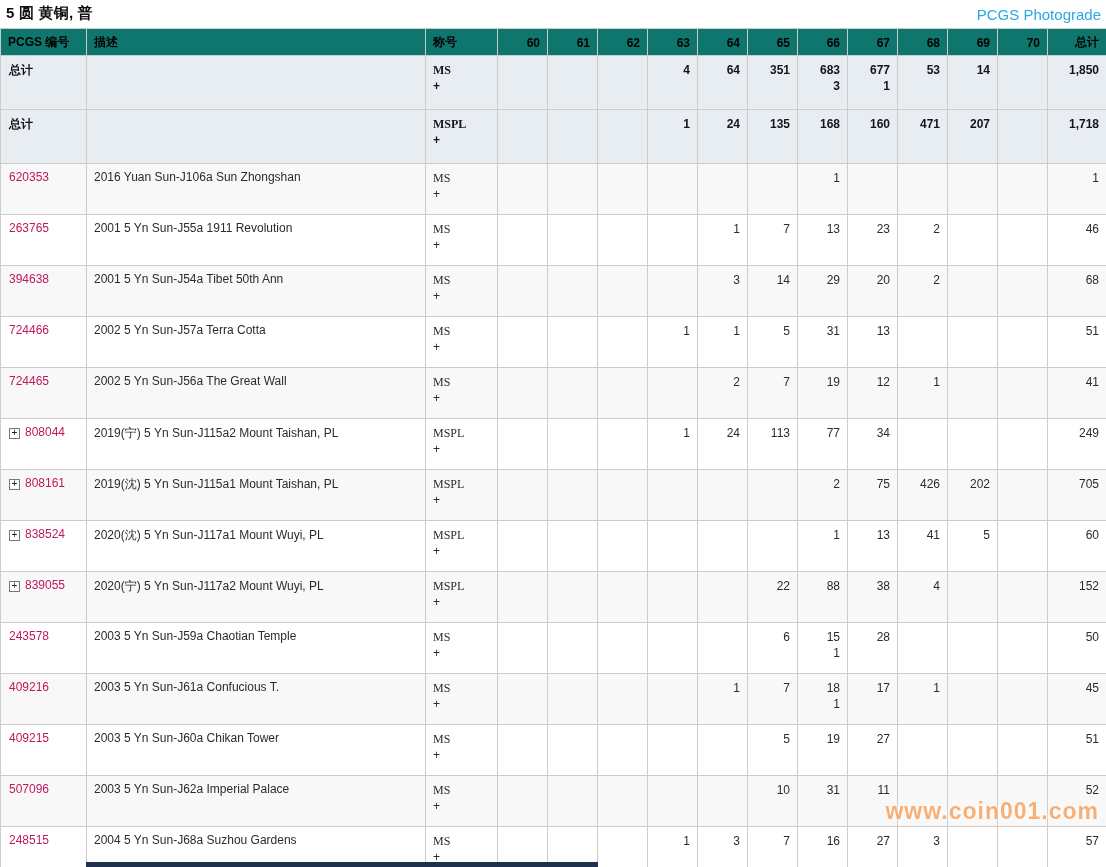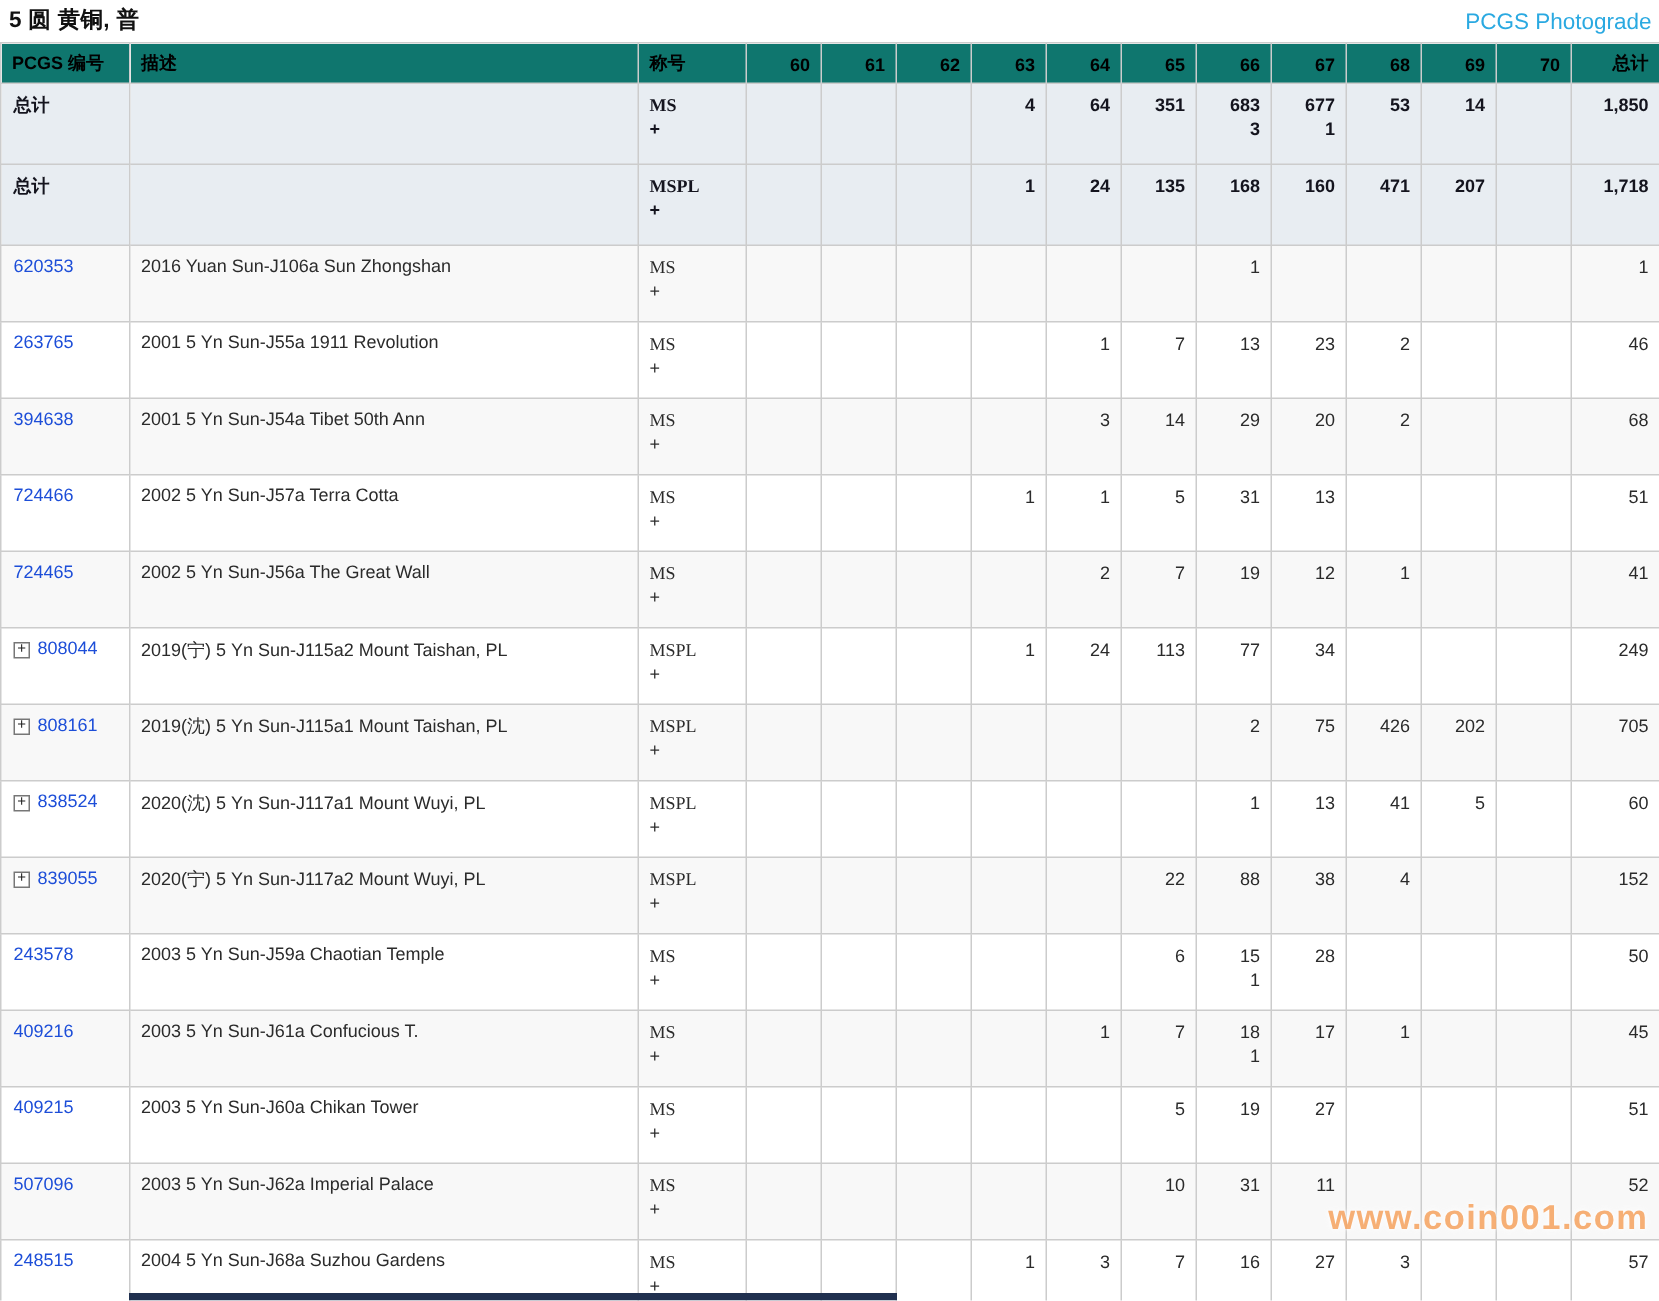--- a/index.html
+++ b/index.html
@@ -32,21 +32,21 @@
   }
   .pop thead th.al{text-align:left;}
   tr.total td{background:#e8edf2;font-weight:bold;color:#14141e;}
   tr.total .rowcell{height:47px;}
   tr.data .rowcell{height:44px;}
   tr.z td{background:#f8f8f8;}
   .rowcell{padding:6px 7px 0 7px;}
   .l1,.l2{display:block;line-height:16px;min-height:16px;}
   .num .l1,.num .l2{text-align:right;}
   .idcell{padding-left:8px;display:flex;align-items:flex-start;}
-  .pcgs-link{color:#1d4ed8;cursor:pointer;}
+  .pcgs-link{color:#be185d;cursor:pointer;}
   .total-label{color:#14141e;}
   .expand-icon{
     display:inline-block;width:9px;height:9px;
     border:1px solid #777;background:#fff;color:#222;
     font-size:10px;line-height:8px;text-align:center;font-weight:normal;
     margin:3px 5px 0 0;cursor:pointer;flex:0 0 auto;
   }
   .desigcell .l1{font-weight:inherit;font-family:Liberation Serif, serif;}
   .watermark{
     position:absolute;top:798px;right:7px;

